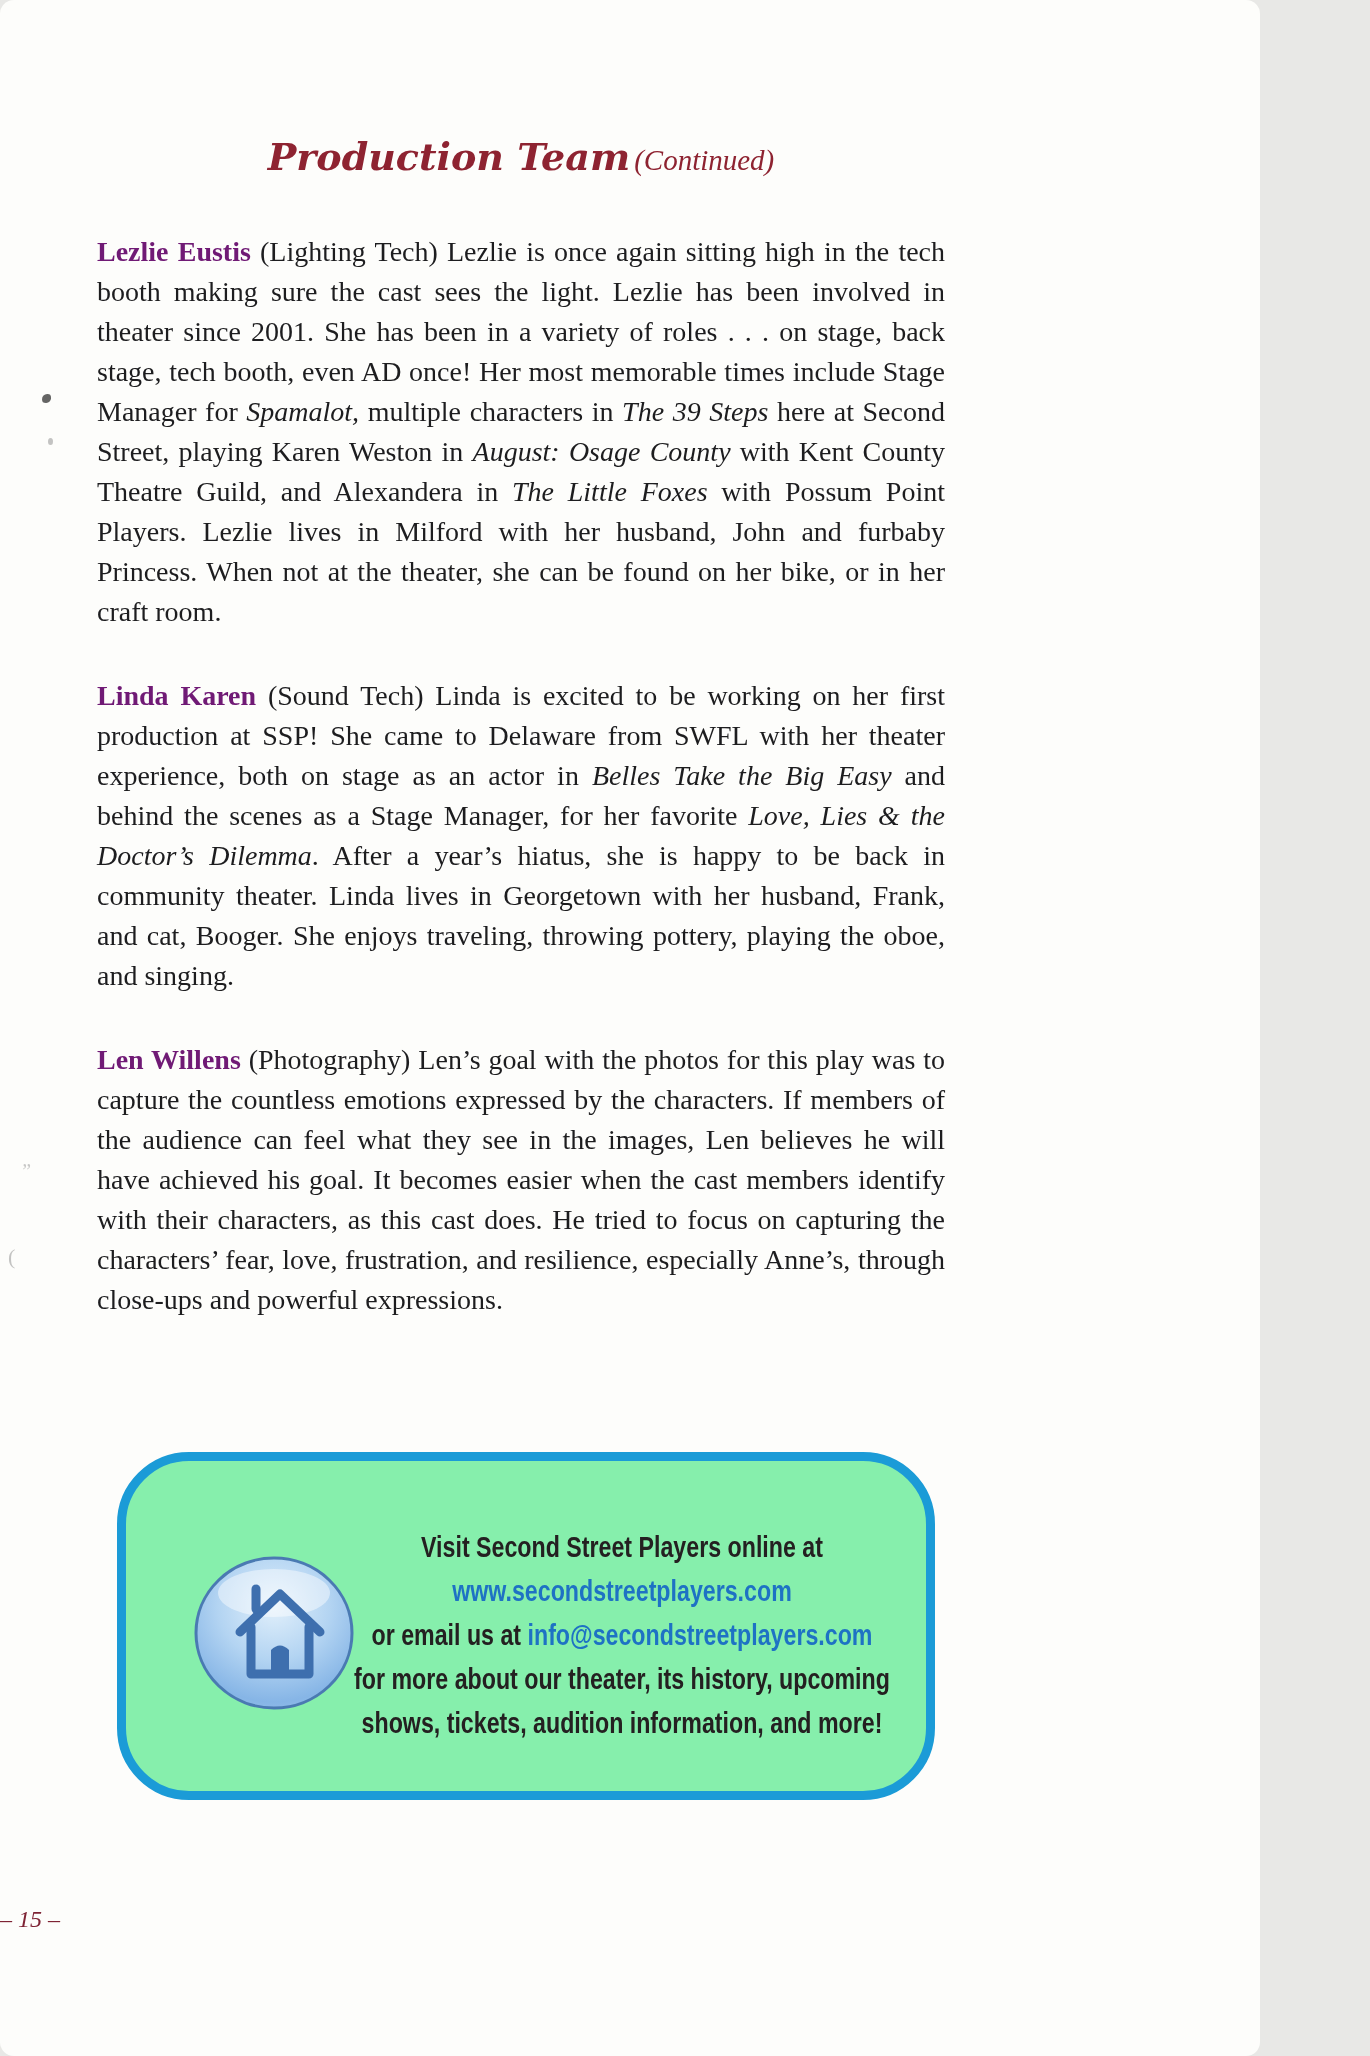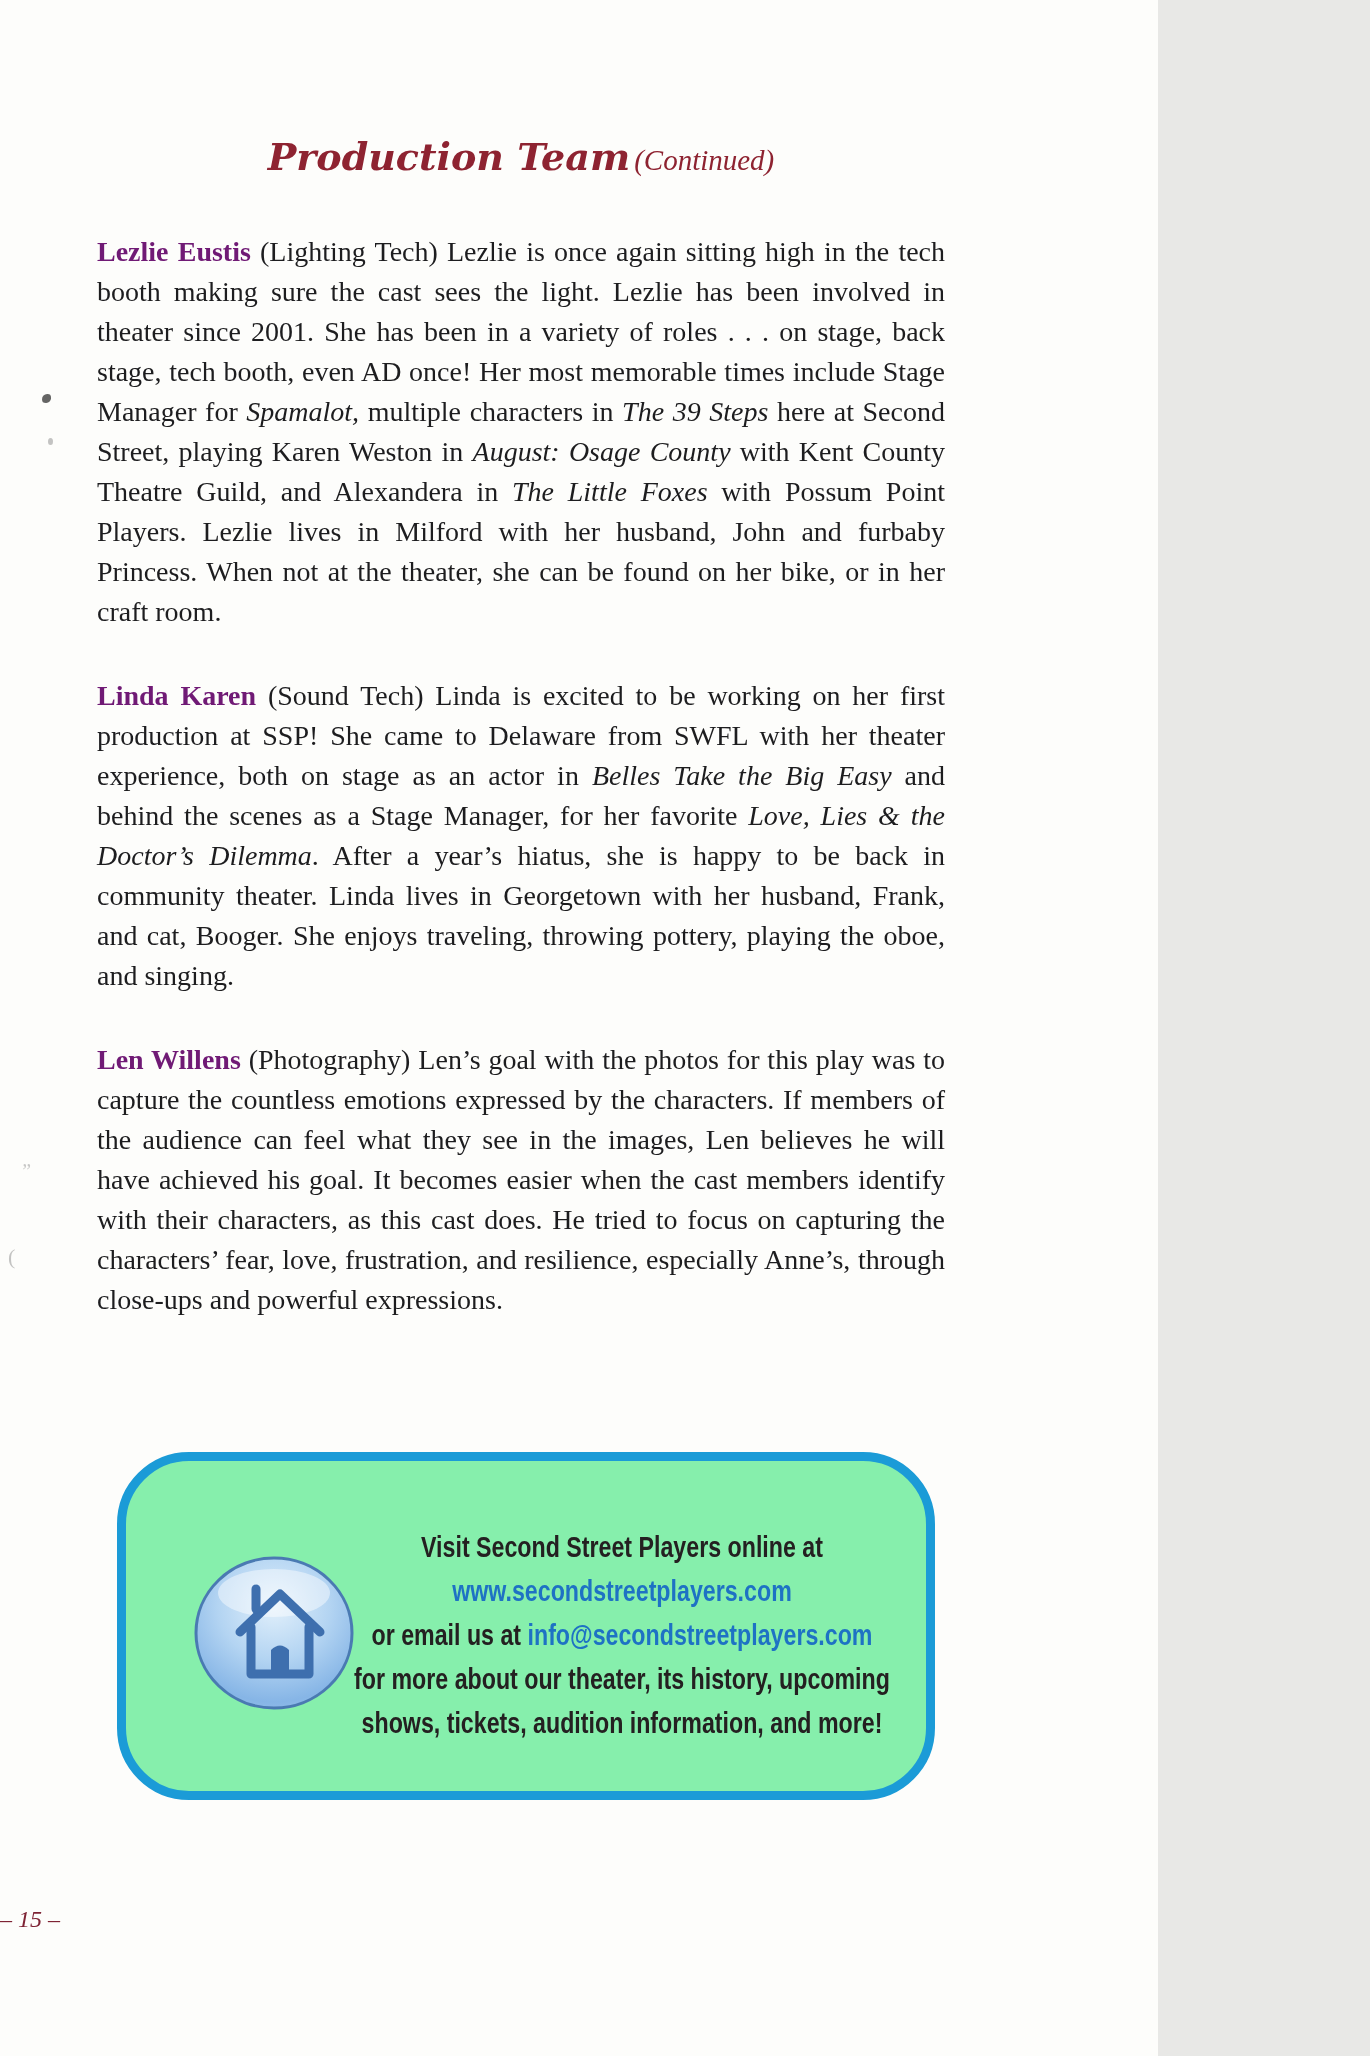--- a/index.html
+++ b/index.html
@@ -1,19 +1,19 @@
 <!DOCTYPE html>
 <html><head>
 <meta charset="utf-8">
 <style>
   html,body { margin:0; padding:0; background:#e8e8e6; }
   .page {
-    position:relative; width:1158px; height:2056px;
+    position:relative; width:1260px; height:2056px;
     background:#fdfdfb; overflow:hidden;
-    font-family:"Liberation Serif", serif; color:#1d1d1f;
+    font-family:"Liberation Serif", serif; color:#1d1d1f;border-radius:14px;
   }
   
   .scan-line {
     position:absolute; left:1348px; top:14px; width:4px; height:2042px;
     background:linear-gradient(180deg,#8a98a0 0%, #5f6e78 45%, #7b8a92 100%);
   }
   .artifact { position:absolute; color:#8a8a8a; }
   .speck1 { left:42px; top:394px; width:9px; height:9px; background:#3f3f3f; border-radius:60% 40% 55% 45%; opacity:.8; }
   .speck2 { left:48px; top:438px; width:5px; height:7px; background:#8a8a8a; border-radius:50%; opacity:.5; }
   .speck3 { left:20px; top:1160px; font-size:20px; opacity:.45; font-style:italic; }

